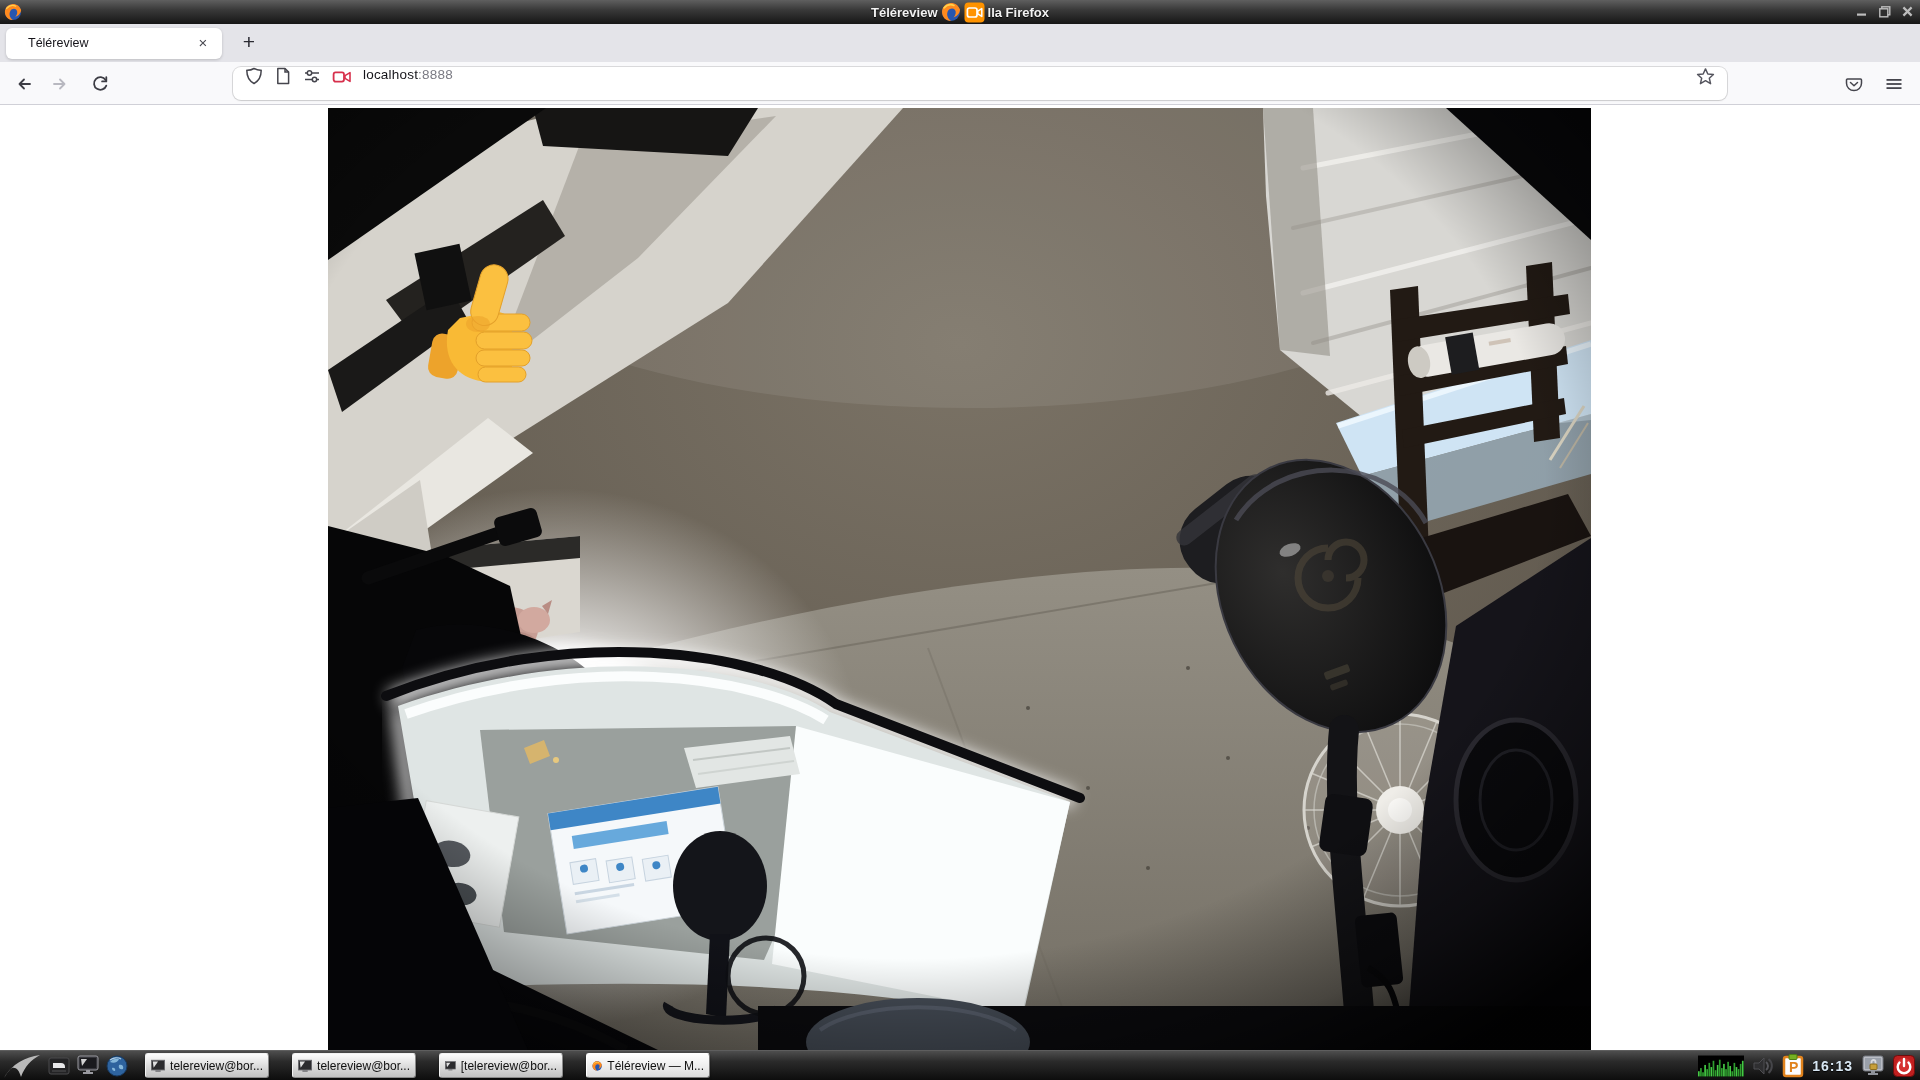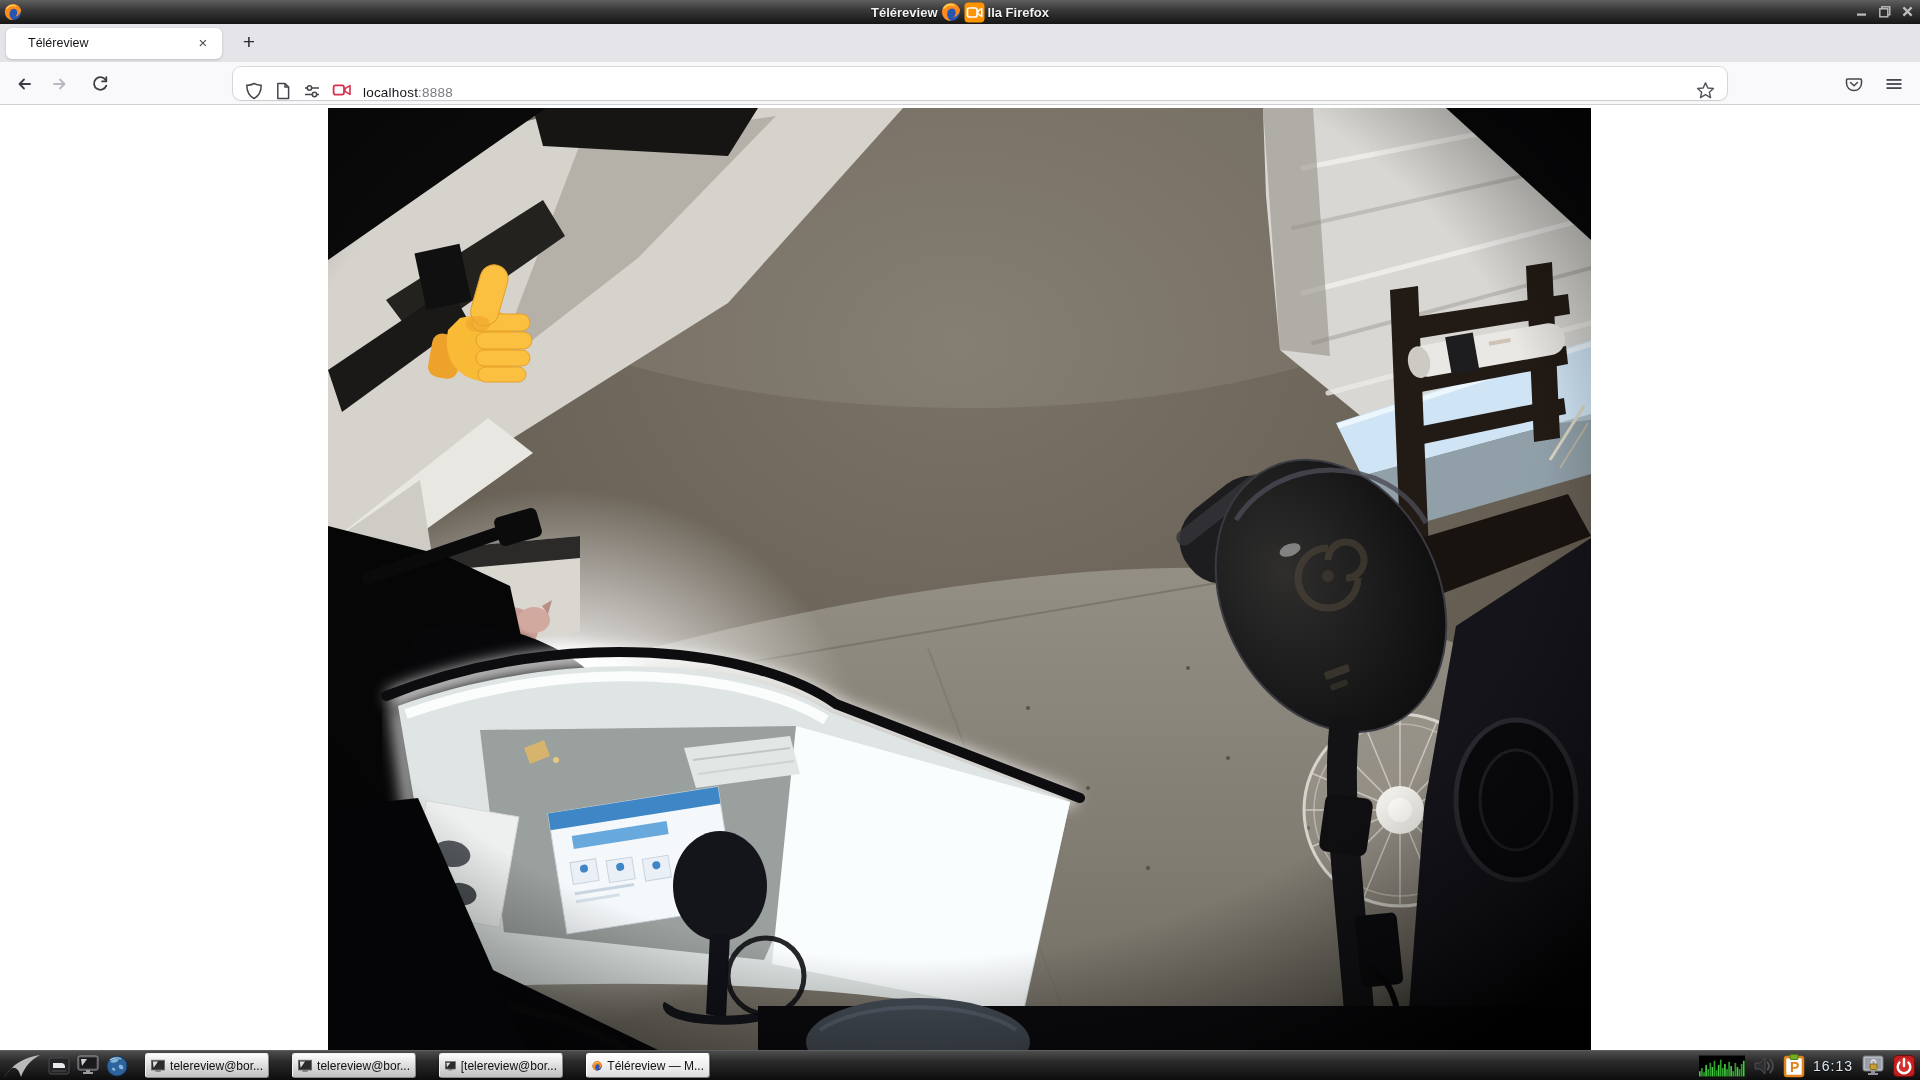--- a/index.html
+++ b/index.html
@@ -31,21 +31,21 @@
   .newtab { margin-left:12px; width:30px; height:30px; border-radius:6px; color:#2b2b33;
     font-size:21px; font-weight:300; line-height:28px; text-align:center; }
 
   
   .toolbar { position:absolute; left:0; top:62px; width:1920px; height:43px;
     background:#f9f9fb; border-bottom:1px solid #d0d0d7; }
   .navbtn { position:absolute; top:6px; width:32px; height:32px; border-radius:5px;
     display:flex; align-items:center; justify-content:center; }
   .urlbar { position:absolute; left:233px; top:5px; width:1494px; height:33px; background:#fff;
     border-radius:8px; box-shadow:0 0 0 1px rgba(0,0,0,.12), 0 1px 2px rgba(0,0,0,.08);
-    display:flex; align-items:flex-end; gap:11px; padding:0 12px; }
+    display:flex; align-items:flex-start; gap:11px; padding:0 12px; }
   .urltext { font-size:13.5px; color:#15141a; letter-spacing:.2px; }
   .urltext .port { color:#7a7a83; }
   .urlbar .spacer { flex:1; }
   .rightbtns { position:absolute; right:0; top:6px; display:flex; gap:8px; margin-right:10px; }
   .rightbtns .navslot { width:32px; height:32px; display:flex; align-items:center; justify-content:center; }
 
   
   .content { position:absolute; left:0; top:106px; width:1920px; height:944px; background:#ffffff; }
   .scene { position:absolute; left:328px; top:2px; width:1263px; height:942px; }
 
@@ -57,21 +57,21 @@
   .launcher.first { width:40px; }
   .taskbtns { display:flex; margin-left:12px; gap:23px; }
   .tbtn { width:124px; height:25px; border-radius:3px;
     background:linear-gradient(#fdfdfd, #d2d2d2 70%, #c2c2c2);
     border:1px solid #8a8a8a; border-top-color:#f2f2f2; border-left-color:#f2f2f2;
     box-shadow:0 1px 2px rgba(0,0,0,.5);
     display:flex; align-items:center; gap:5px; padding:0 5px; overflow:hidden; }
   .tbtn.active { background:linear-gradient(#ffffff, #e8e8e8 70%, #dcdcdc); border-color:#fff #777 #777 #fff; }
   .tbtn .lbl { font-size:12px; color:#111; white-space:nowrap; }
   .tray { margin-left:auto; display:flex; align-items:center; gap:8px; padding-right:2px; }
-  .clock { color:#d8e7f3; font-size:14px; font-weight:normal; letter-spacing:1px; text-shadow:0 1px 1px #000; }
+  .clock { color:#d8e7f3; font-size:14px; font-weight:bold; letter-spacing:1px; text-shadow:0 1px 1px #000; }
   .trayicon { display:flex; align-items:center; justify-content:center; }
 </style>
 </head>
 <body>
 
 <div class="stage">
 
   <div class="titlebar">
     <svg class="winicon" viewBox="0 0 20 20">
       <circle cx="10" cy="10" r="9" fill="#2656b0"></circle>

